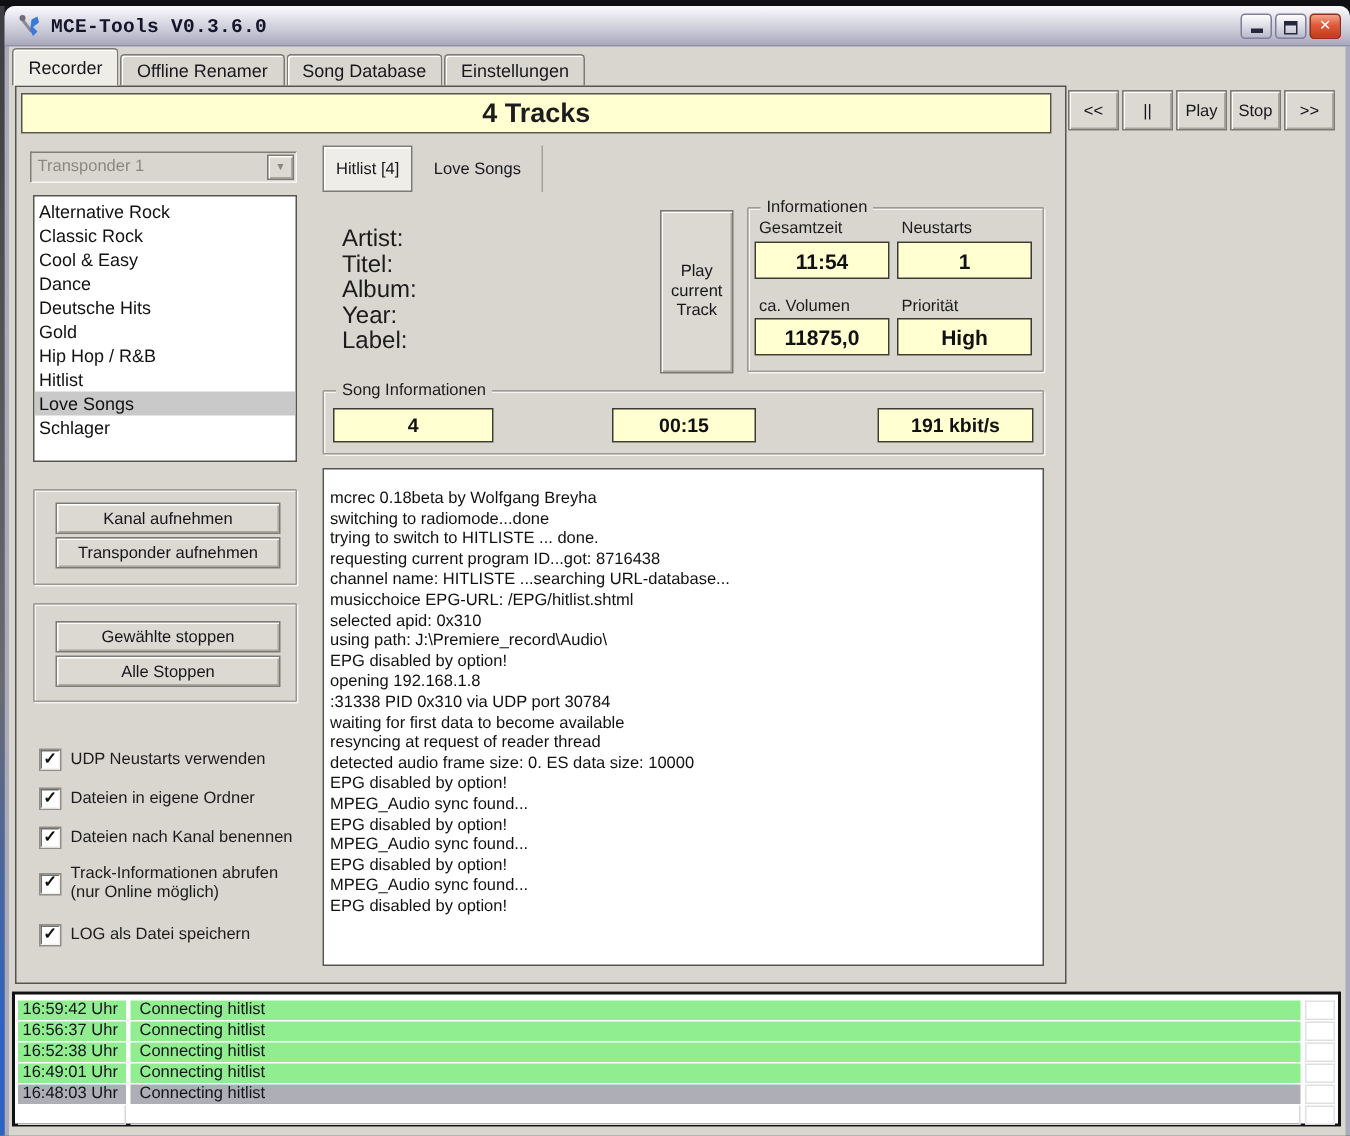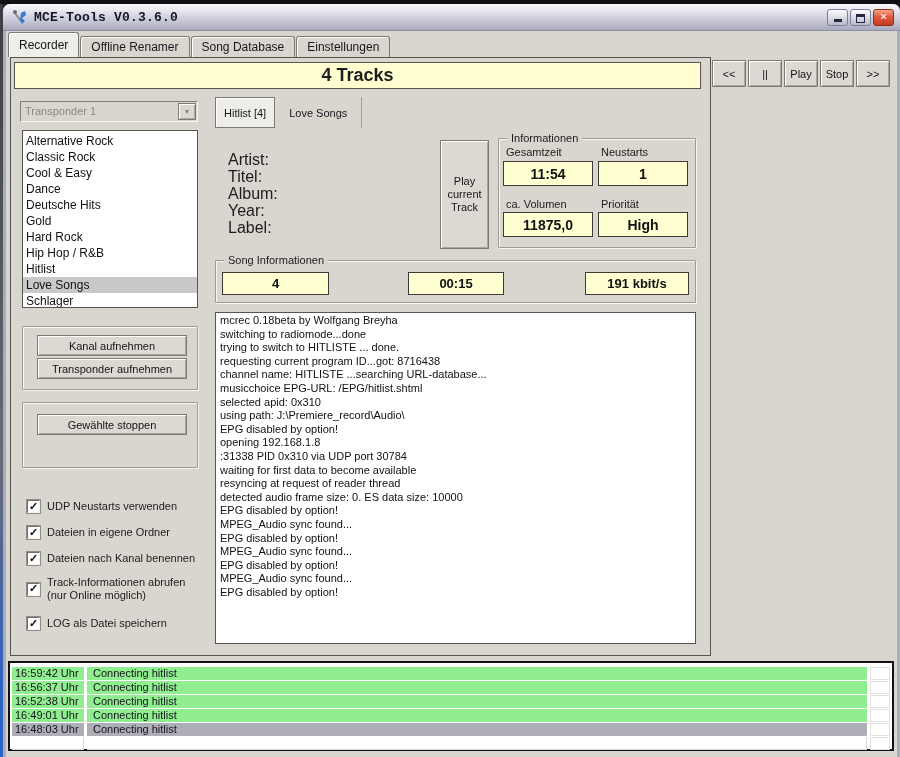--- a/index.html
+++ b/index.html
@@ -78,21 +78,21 @@
   .track-fields div { line-height:17px; }
 
   .play-current { position:absolute; left:437px; top:136px; width:49px; height:109px;
                   text-align:center; line-height:13px; }
 
   .field-label { position:absolute; font-size:11px; color:#1c1c1c; }
   .valuebox { position:absolute; background:#FFFFD2; border:1px solid #3c3b35; color:#111;
               display:flex; align-items:center; justify-content:center; font-weight:bold; font-size:14px; }
 
   .log-area { position:absolute; left:212px; top:308px; width:481px; height:332px; background:#fff;
-              border:1px solid #55544e; padding:1px 4px; font-size:11px; line-height:13.6px;
+              border:1px solid #55544e; padding:13px 4px; font-size:11px; line-height:13.6px;
               color:#111; white-space:pre; overflow:hidden; }
 
   .side-btn { position:absolute; left:34px; width:150px; height:21px; }
 
   .cb-row { position:absolute; left:24px; display:flex; align-items:center; gap:7px; }
   .checkbox { width:13px; height:13px; background:#fff; border:1px solid; border-color:#6f6e67 #f4f3ef #f4f3ef #6f6e67;
               box-shadow:0 0 0 1px #8f8d85; display:flex; align-items:center; justify-content:center; flex:none; }
   .checkbox span { font-size:11px; font-weight:bold; color:#111; line-height:1; margin-top:-1px; }
   .cb-label { font-size:11px; color:#1c1c1c; line-height:13px; }
 
@@ -170,21 +170,20 @@
       <div class="channel-tab inactive">Love Songs</div>
     </div>
 
     <div class="listbox">
       <div class="item">Alternative Rock</div>
       <div class="item">Classic Rock</div>
       <div class="item">Cool &amp; Easy</div>
       <div class="item">Dance</div>
       <div class="item">Deutsche Hits</div>
       <div class="item">Gold</div>
-      <div class="item">Hard Rock</div>
       <div class="item">Hip Hop / R&amp;B</div>
       <div class="item">Hitlist</div>
       <div class="item selected">Love Songs</div>
       <div class="item">Schlager</div>
     </div>
 
     <div class="track-fields">
       <div>Artist:</div>
       <div>Titel:</div>
       <div>Album:</div>
@@ -234,20 +233,21 @@
 EPG disabled by option!
 MPEG_Audio sync found...
 EPG disabled by option!</div>
 
     <div class="groupbox" style="left:19px; top:322px; width:176px; height:64px;"></div>
     <div class="btn3d side-btn" style="top:331px;">Kanal aufnehmen</div>
     <div class="btn3d side-btn" style="top:354px;">Transponder aufnehmen</div>
 
     <div class="groupbox" style="left:19px; top:398px; width:176px; height:66px;"></div>
     <div class="btn3d side-btn" style="top:410px;">Gewählte stoppen</div>
+    <div class="btn3d side-btn" style="top:433px;">Alle Stoppen</div>
 
     <div class="cb-row" style="top:496px;">
       <span class="checkbox">
           <span>✓</span>
         </span>
       <span class="cb-label">UDP Neustarts verwenden</span>
     </div>
     <div class="cb-row" style="top:522px;">
       <span class="checkbox">
           <span>✓</span>

